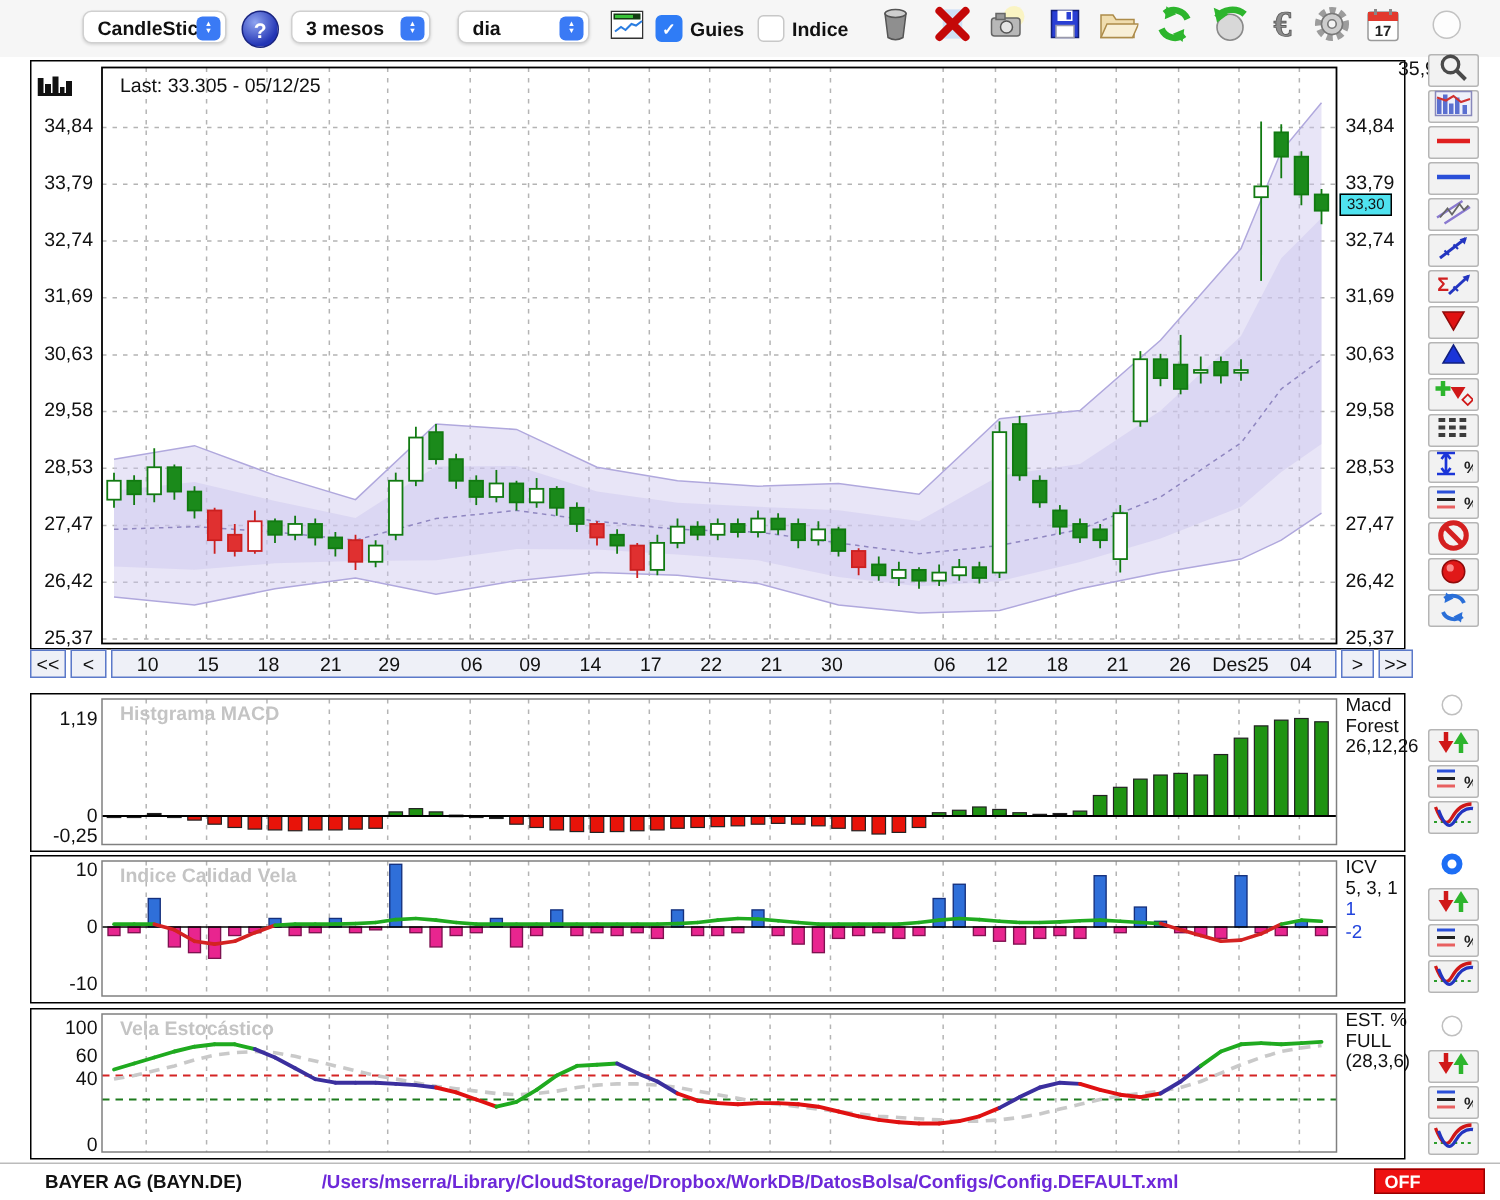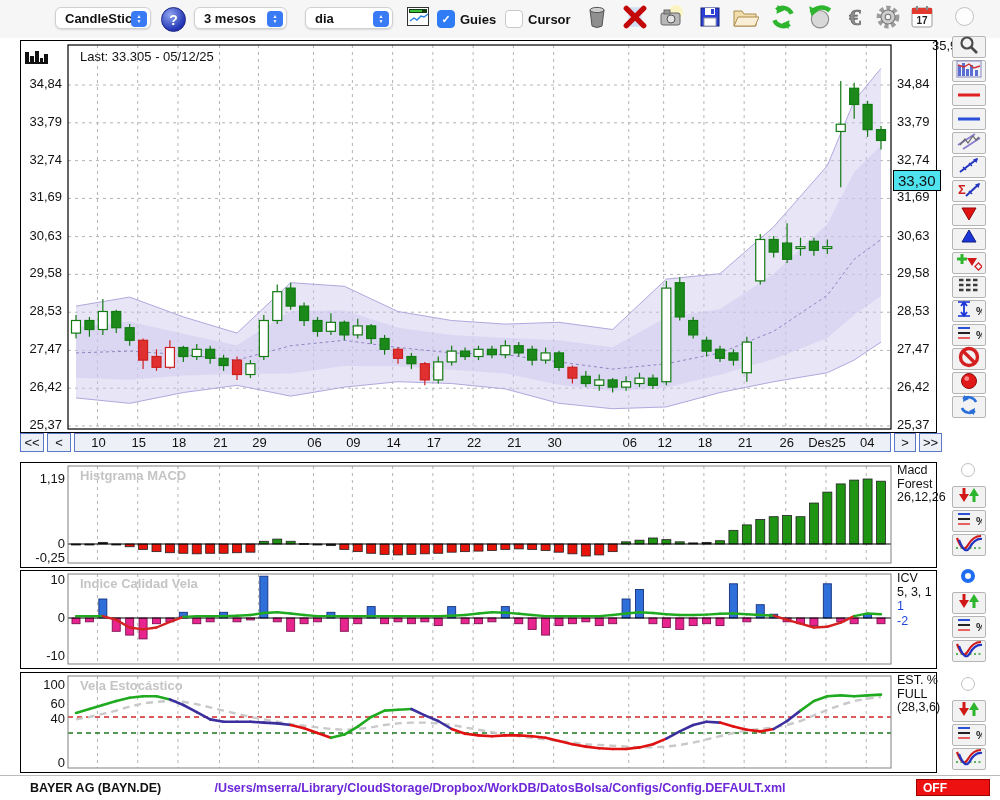--- a/index.html
+++ b/index.html
@@ -33,21 +33,21 @@
   #icv-panel{left:20px;top:570px;width:917px;height:99px;}
   #sto-panel{left:20px;top:672px;width:917px;height:101px;}
   svg.layer{position:absolute;left:0;top:0;}
   .axis-label{position:absolute;font-size:13px;color:#111;white-space:nowrap;}
   .panel-title{position:absolute;font-size:13px;color:#c4c4c4;font-weight:bold;white-space:nowrap;}
   .right-lbl{position:absolute;left:897px;font-size:12.5px;line-height:13.5px;color:#111;white-space:nowrap;}
   .right-lbl.blue{color:#2244dd;}
   #last-label{position:absolute;left:80px;top:49px;font-size:13px;color:#111;}
   #mini-hist{position:absolute;left:25px;top:50px;}
   #price-tag{position:absolute;left:893px;top:129px;background:#4fe3f0;border:1px solid #000;
-             font-size:15px;padding:1px 4px;margin-top:41px;}
+             font-size:10px;padding:1px 4px;}
   
   #navbar{position:absolute;left:20px;top:433px;width:922px;height:22px;font-size:13px;}
   .navbox{position:absolute;top:0;height:19px;border:1px solid #5b79c9;background:#eef0f7;
           box-sizing:border-box;display:flex;align-items:center;justify-content:center;}
   #nav-dates{left:54px;width:817px;}
   #nav-dates span{position:absolute;top:1px;transform:translateX(-50%);}
   
   .sbtn{position:absolute;left:952px;width:34px;height:22px;background:#f2f2f2;
         border:1px solid #b5b5b5;border-radius:2px;display:flex;align-items:center;
         justify-content:center;box-sizing:border-box;}
@@ -101,21 +101,21 @@
           <path d="M3 14 l4 -3 3 2 4 -4 3 1 4 -3" stroke="#2a7de0" fill="none" stroke-width="1.4"></path>
         </svg>
     </span>
   </div>
   <div class="chk" style="left:437px;top:10px;">
     <span class="box on" id="guies-box">✓</span>
     <span>Guies</span>
   </div>
   <div class="chk" style="left:505px;top:10px;">
     <span class="box" id="cursor-box"></span>
-    <span>Cursor</span>
+    <span>Indice</span>
   </div>
   <div id="toolbar-icons">
       <div class="tbicon" style="left: 583px;">
         <span><svg width="24" height="26" viewBox="0 0 24 26">
             <path d="M5 6 L19 6 L17 22 Q12 25 7 22 Z" fill="#8f8f8f" stroke="#555"></path>
             <ellipse cx="12" cy="6" rx="7" ry="2.6" fill="#cfcfcf" stroke="#555"></ellipse>
           </svg></span>
       </div>
       <div class="tbicon" style="left: 621px;">
         <span><svg width="26" height="26" viewBox="0 0 24 24">

